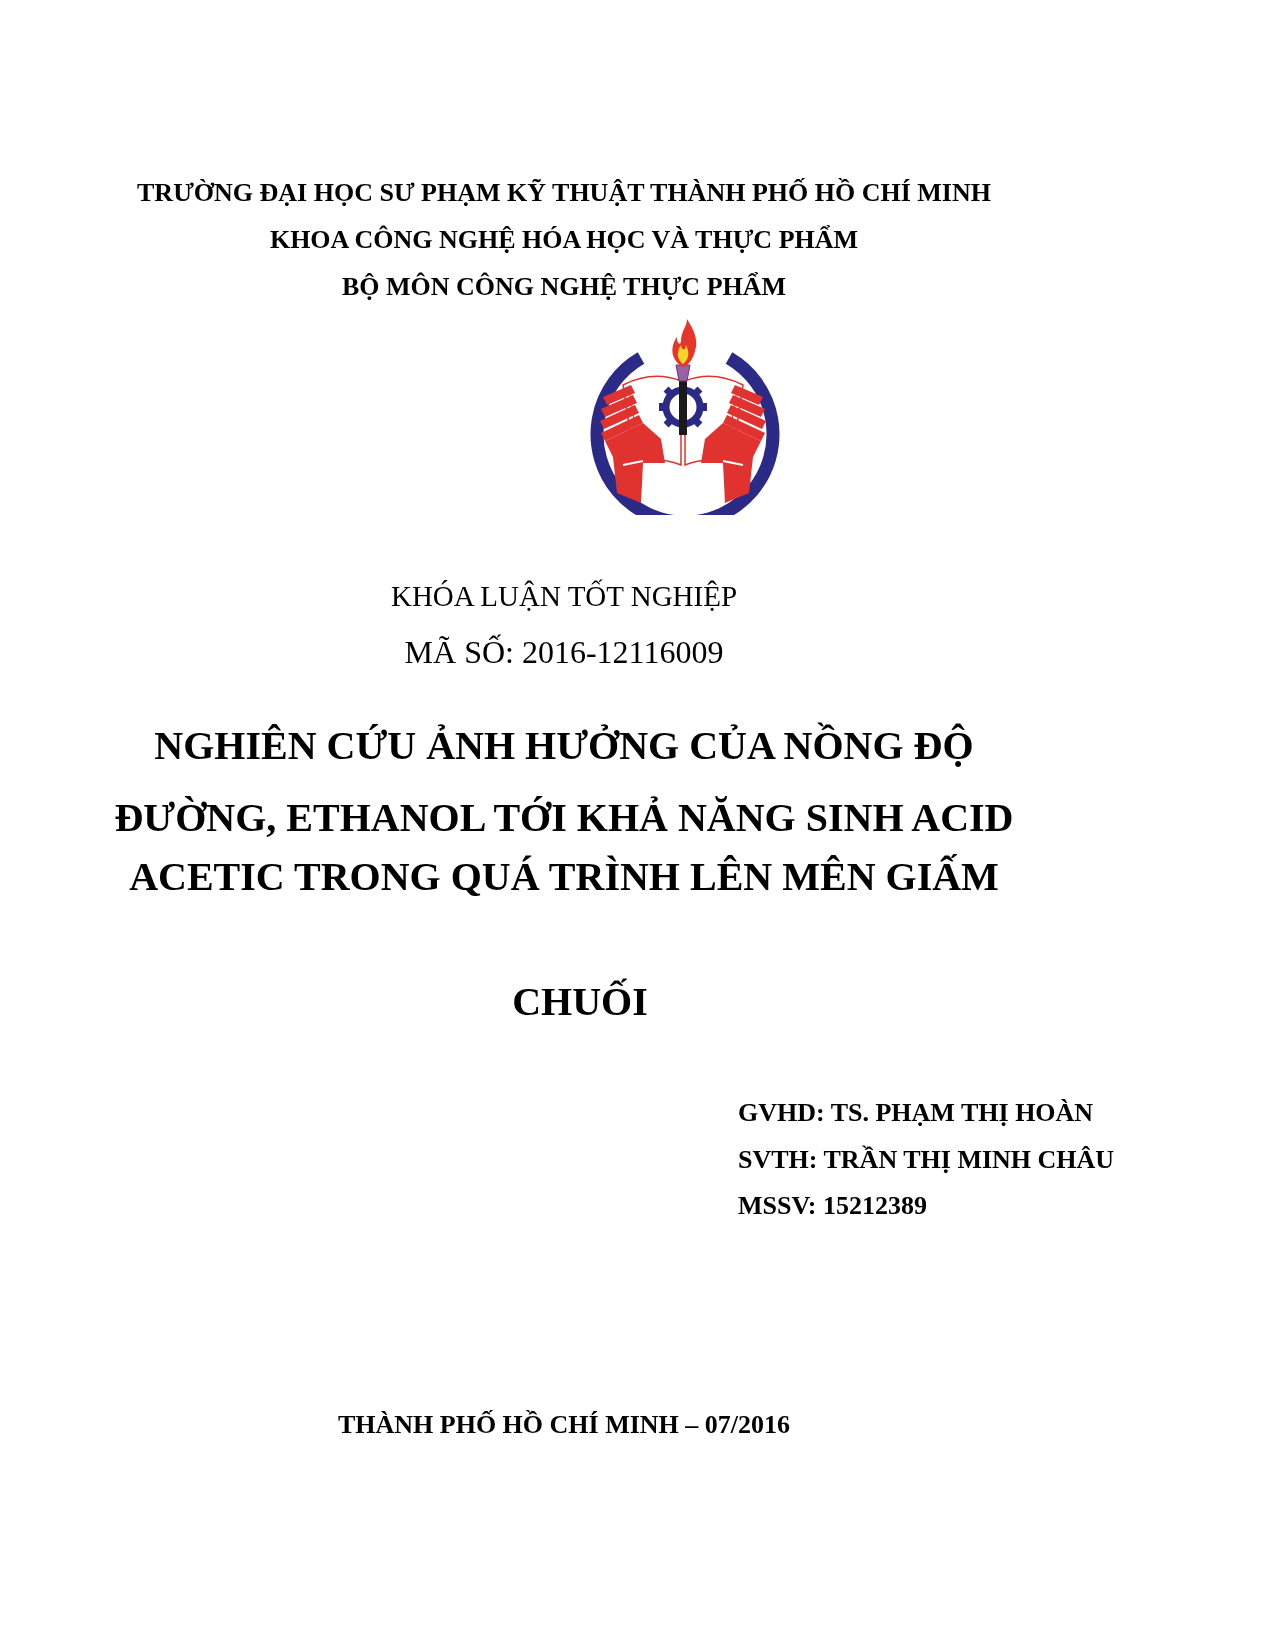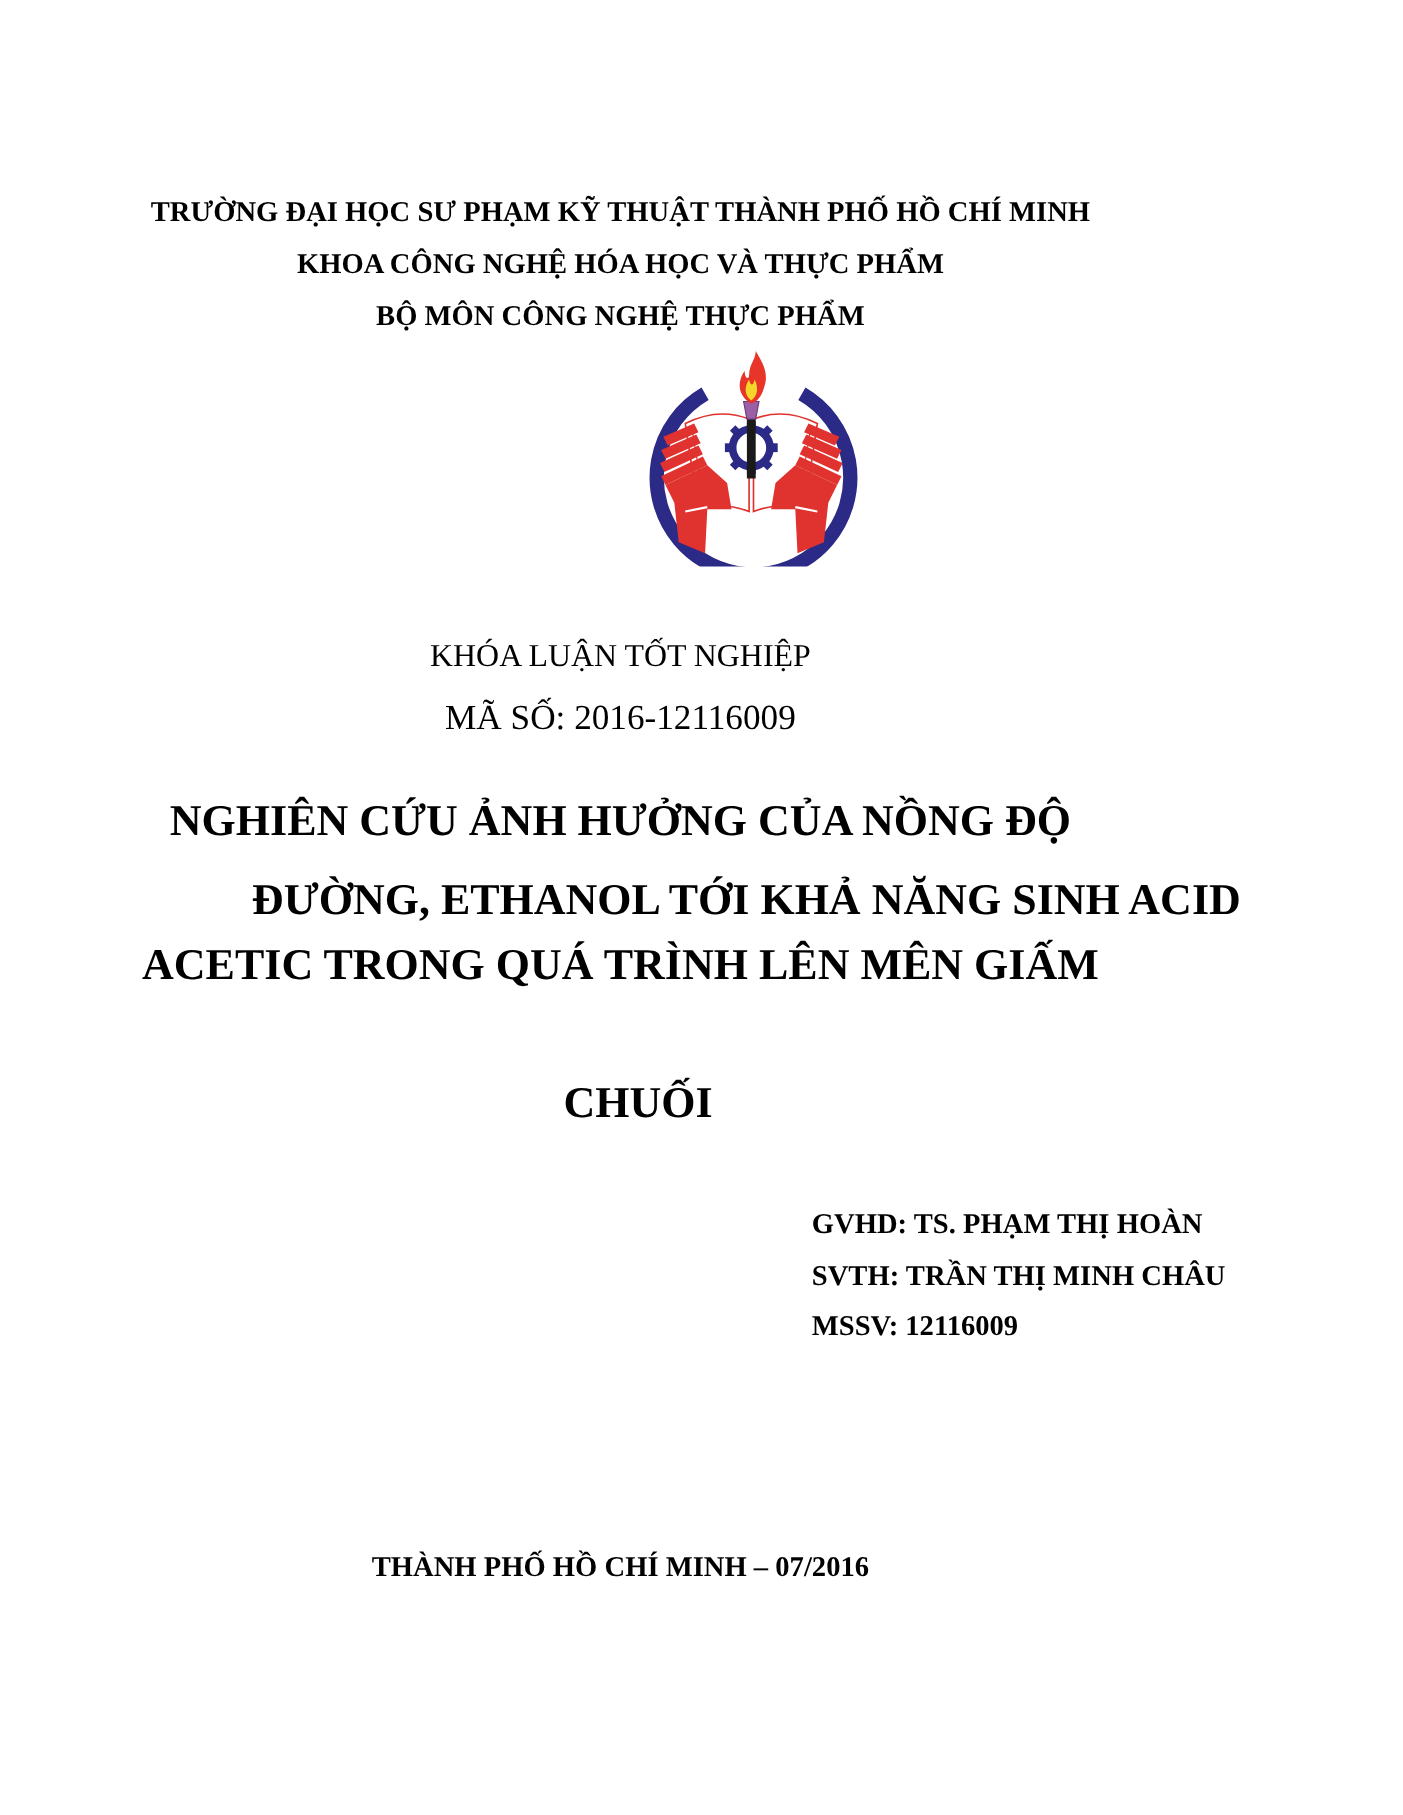--- a/index.html
+++ b/index.html
@@ -61,21 +61,21 @@
     <path d="M 182 118 L 144 100 L 140 108 L 178 126 Z" fill="#e0322e"></path>
     <path d="M 178 126 L 140 108 L 122 124 L 118 148 L 140 148 L 142 188 L 166 178 L 170 142 Z" fill="#e0322e"></path>
     <path d="M 160 150 L 140 146" stroke="#ffffff" stroke-width="2"></path>
   </svg>
 </div>
 
 <div class="line thesis" style="top:580px;">KHÓA LUẬN TỐT NGHIỆP</div>
 <div class="line code" style="top:634px;">MÃ SỐ: 2016-12116009</div>
 
 <div class="line title" style="top:722px;">NGHIÊN CỨU ẢNH HƯỞNG CỦA NỒNG ĐỘ</div>
-<div class="line title" style="top:794px;text-align:right;">ĐƯỜNG, ETHANOL TỚI KHẢ NĂNG SINH ACID</div>
+<div class="line title" style="top:794px;">ĐƯỜNG, ETHANOL TỚI KHẢ NĂNG SINH ACID</div>
 <div class="line title" style="top:853px;">ACETIC TRONG QUÁ TRÌNH LÊN MÊN GIẤM</div>
 <div class="line title" style="top:978px;padding-left:16px;">CHUỐI</div>
 
 <div class="info" style="top:1098px;font-family:Liberation Serif, serif;">GVHD: TS. PHẠM THỊ HOÀN</div>
 <div class="info" style="top:1145px;text-align:center;">SVTH: TRẦN THỊ MINH CHÂU</div>
-<div class="info" style="top:1191px;">MSSV: 12116009</div>
+<div class="info" style="top:1191px;">MSSV: 15212389</div>
 
 <div class="line footer" style="top:1410px;">THÀNH PHỐ HỒ CHÍ MINH – 07/2016</div>
 
 </body></html>

